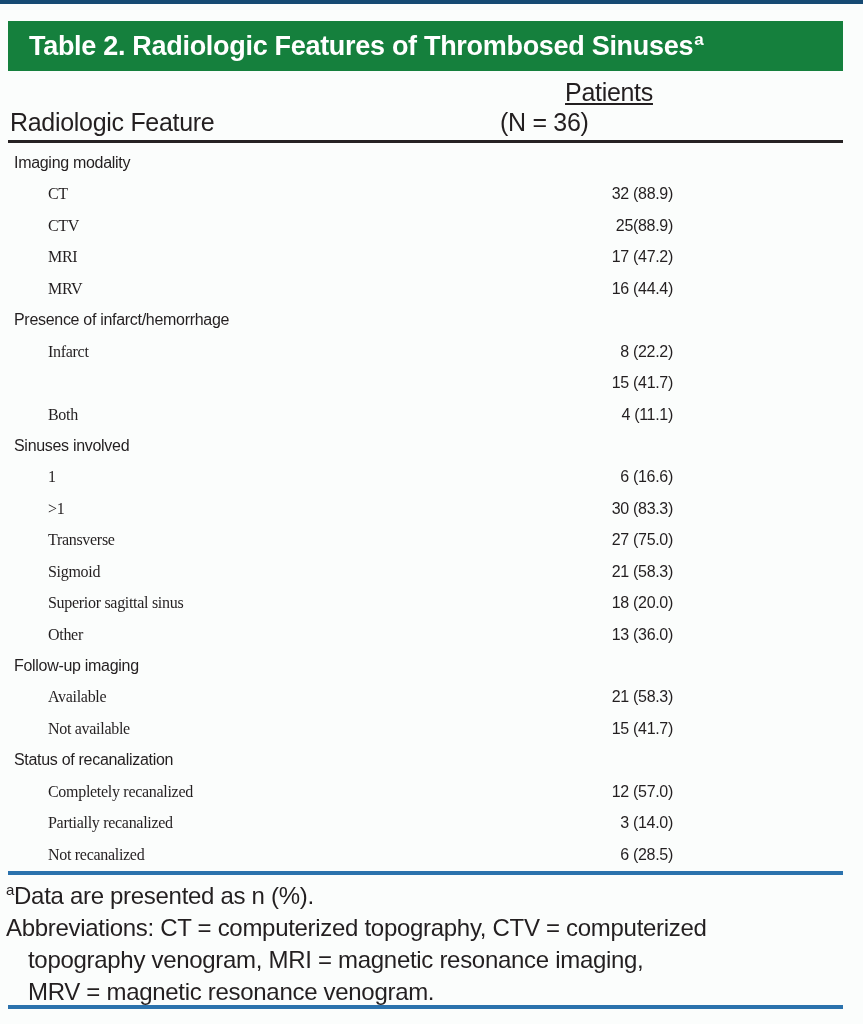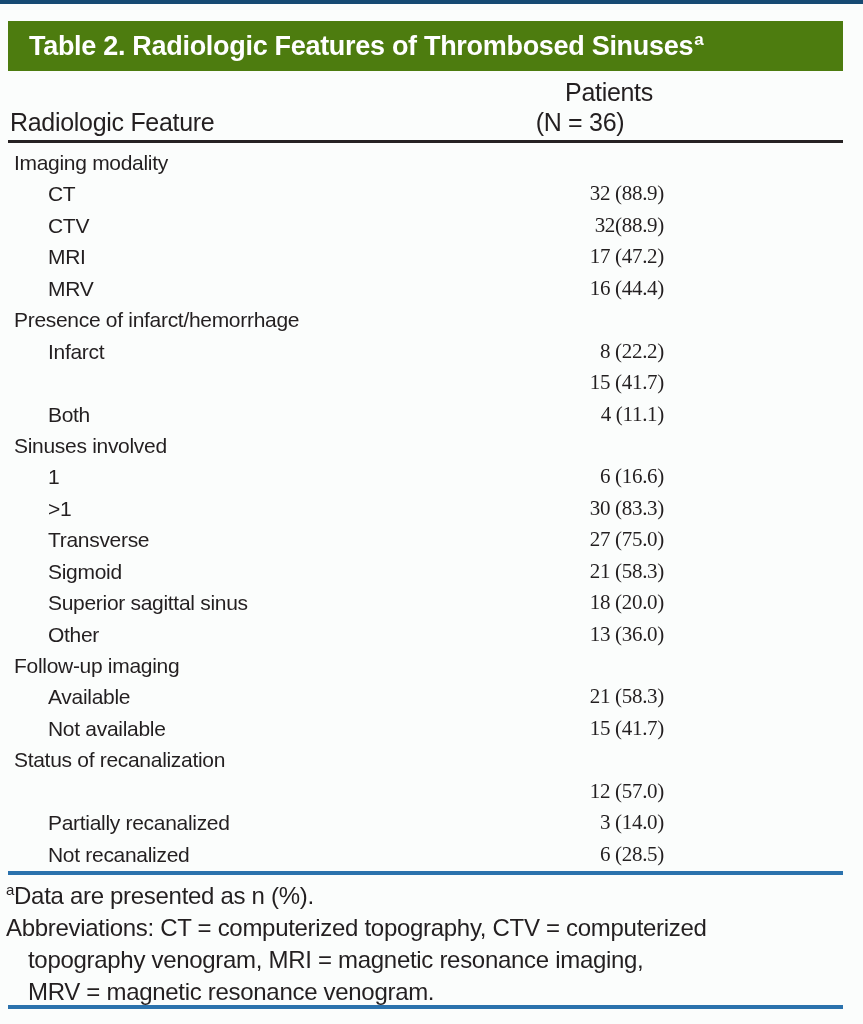--- a/index.html
+++ b/index.html
@@ -20,21 +20,21 @@
   .top-rule {
     position: absolute;
     top: 0; left: 0;
     width: 863px; height: 4px;
     background: #164a73;
   }
   .title-bar {
     position: absolute;
     top: 21px; left: 8px;
     width: 835px; height: 50px;
-    background: #4d7c0f;
+    background: #15803d;
     color: #ffffff;
     display: flex;
     align-items: center;
     box-sizing: border-box;
     padding-left: 21px;
     font-size: 27px;
     font-weight: bold;
     letter-spacing: -0.3px;
   }
   .title-bar sup {
@@ -52,53 +52,53 @@
   }
   .col-feature {
     position: absolute;
     left: 2px; top: 36px;
   }
   .col-patients-1 {
     position: absolute;
     left: 501px; top: 6px;
     width: 200px;
     text-align: center;
+    text-decoration: underline;
   }
   .col-patients-2 {
     position: absolute;
-    left: 472px; top: 36px;
+    left: 492px; top: 36px;
     width: 200px;
-    text-align: center;
+    text-align: left;
   }
   .header-rule {
     position: absolute;
     top: 140px; left: 8px;
     width: 835px; height: 3px;
     background: #262223;
   }
   .rows {
     position: absolute;
     top: 147px; left: 8px;
     width: 835px;
   }
   .row {
     position: relative;
     height: 31.45px;
     line-height: 31.45px;
-    font-size: 21px;
+    font-size: 16px;
     letter-spacing: -0.3px;
     white-space: nowrap;
   }
   .row.section .label { padding-left: 6px; }
-  .row.item .label { padding-left: 40px; }
+  .row.item .label { padding-left: 40px; font-family: Liberation Serif, serif; }
   .row .value {
     position: absolute;
     top: 0;
-    right: 179px;
-    font-family: Liberation Serif, serif;
+    right: 170px;
   }
   .footnote-rule {
     position: absolute;
     top: 871px; left: 8px;
     width: 835px; height: 3.5px;
     background: #2b72ad;
   }
   .footnotes {
     position: absolute;
     top: 880px; left: 0;
@@ -136,39 +136,39 @@
     <span class="col-feature">Radiologic Feature</span>
     <span class="col-patients-1">Patients</span>
     <span class="col-patients-2">(N = 36)</span>
   </div>
 
   <div class="header-rule"></div>
 
   <div class="rows">
       <div class="row section"><span class="label">Imaging modality</span></div>
       <div class="row item"><span class="label">CT</span><span class="value">32 (88.9)</span></div>
-      <div class="row item"><span class="label">CTV</span><span class="value">32(88.9)</span></div>
+      <div class="row item"><span class="label">CTV</span><span class="value">25(88.9)</span></div>
       <div class="row item"><span class="label">MRI</span><span class="value">17 (47.2)</span></div>
       <div class="row item"><span class="label">MRV</span><span class="value">16 (44.4)</span></div>
       <div class="row section"><span class="label">Presence of infarct/hemorrhage</span></div>
       <div class="row item"><span class="label">Infarct</span><span class="value">8 (22.2)</span></div>
       <div class="row item"><span class="value">15 (41.7)</span></div>
       <div class="row item"><span class="label">Both</span><span class="value">4 (11.1)</span></div>
       <div class="row section"><span class="label">Sinuses involved</span></div>
       <div class="row item"><span class="label">1</span><span class="value">6 (16.6)</span></div>
       <div class="row item"><span class="label">&gt;1</span><span class="value">30 (83.3)</span></div>
       <div class="row item"><span class="label">Transverse</span><span class="value">27 (75.0)</span></div>
       <div class="row item"><span class="label">Sigmoid</span><span class="value">21 (58.3)</span></div>
       <div class="row item"><span class="label">Superior sagittal sinus</span><span class="value">18 (20.0)</span></div>
       <div class="row item"><span class="label">Other</span><span class="value">13 (36.0)</span></div>
       <div class="row section"><span class="label">Follow-up imaging</span></div>
       <div class="row item"><span class="label">Available</span><span class="value">21 (58.3)</span></div>
       <div class="row item"><span class="label">Not available</span><span class="value">15 (41.7)</span></div>
       <div class="row section"><span class="label">Status of recanalization</span></div>
-      <div class="row item"><span class="value">12 (57.0)</span></div>
+      <div class="row item"><span class="label">Completely recanalized</span><span class="value">12 (57.0)</span></div>
       <div class="row item"><span class="label">Partially recanalized</span><span class="value">3 (14.0)</span></div>
       <div class="row item"><span class="label">Not recanalized</span><span class="value">6 (28.5)</span></div>
     </div>
 
   <div class="footnote-rule"></div>
 
   <div class="footnotes">
     <div class="fn-line"><sup>a</sup><span>Data are presented as n (%).</span></div>
     <div class="fn-line">Abbreviations: CT = computerized topography, CTV = computerized</div>
     <div class="fn-line indented">topography venogram, MRI = magnetic resonance imaging,</div>

